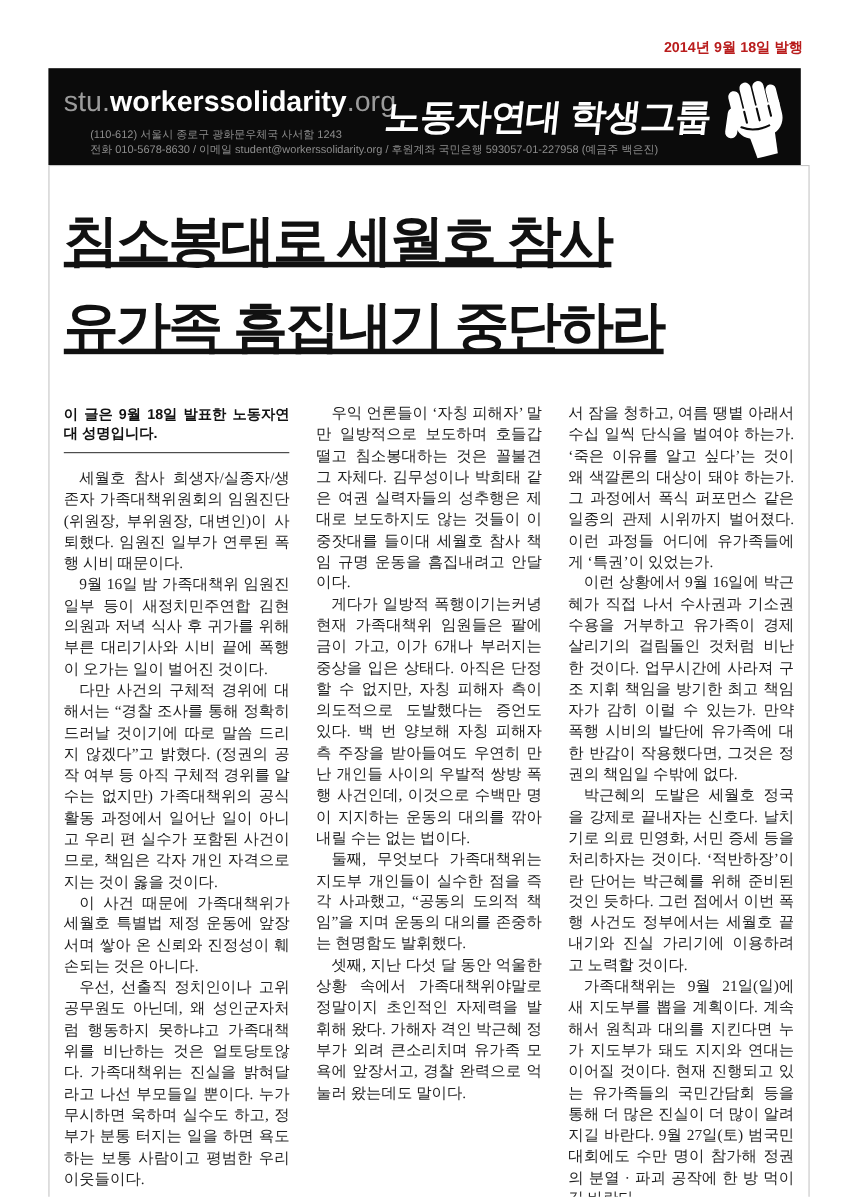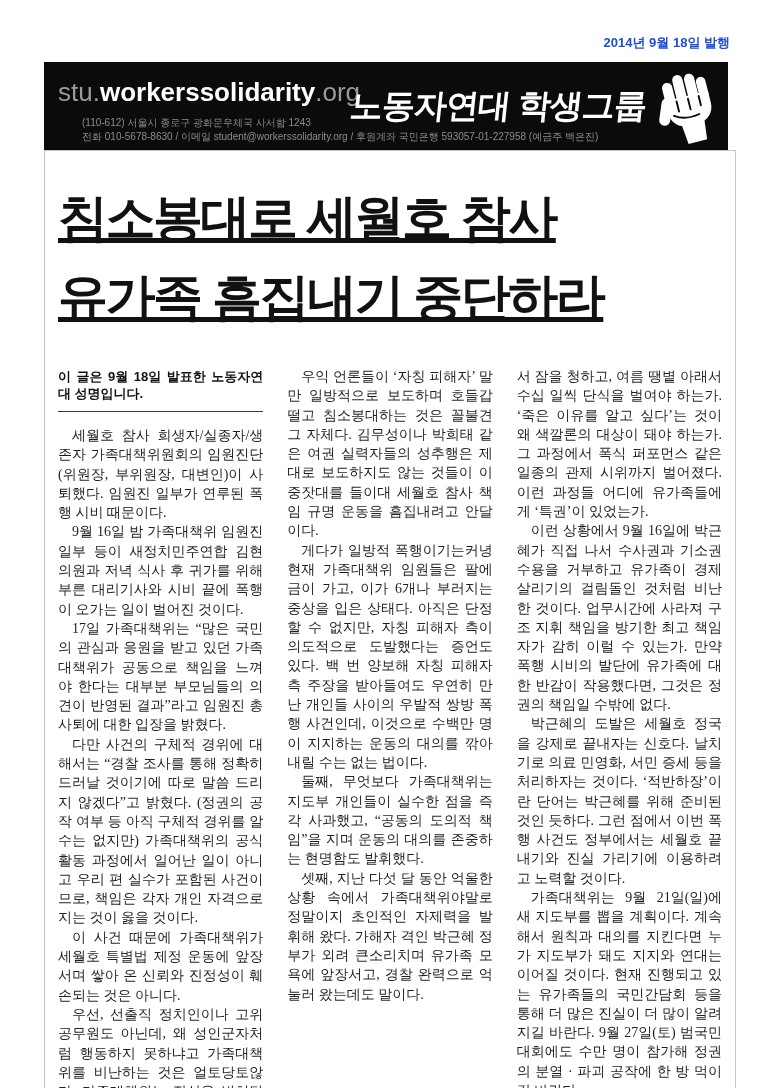--- a/index.html
+++ b/index.html
@@ -2,21 +2,21 @@
 <html><head>
 <meta charset="utf-8">
 <style>
   html, body { margin: 0; padding: 0; background: #ffffff; }
   body {
     width: 768px; height: 1088px; overflow: hidden; position: relative;
     font-family: "Liberation Sans", sans-serif;
   }
   .publish-date {
     position: absolute; top: 34px; right: 38px;
-    font-size: 13px; font-weight: bold; color: #1d4ed8; letter-spacing: 0;
+    font-size: 13px; font-weight: bold; color: #b91c1c; letter-spacing: 0;
   }
   .masthead {
     position: absolute; top: 62px; left: 44px; width: 684px; height: 88px;
     background: #0b0b0b; display: flex; align-items: stretch;
   }
   .mast-left { flex: 1 1 auto; padding: 15px 0 0 14px; min-width: 0; }
   .site-url {
     font-size: 26px; color: #9b9b9b; line-height: 30px;
     font-family: "Liberation Sans", sans-serif; white-space: nowrap;
   }
@@ -95,21 +95,20 @@
 </div>
 
 <div class="article-box">
   <h1 class="headline"><span>침소봉대로 세월호 참사</span><br><span>유가족 흠집내기 중단하라</span></h1>
   <div class="columns">
     <div class="col">
       <div class="intro">이 글은 9월 18일 발표한 노동자연대 성명입니다.</div>
       <hr class="intro-rule">
     <p class="para">세월호 참사 희생자/실종자/생존자 가족대책위원회의 임원진단(위원장, 부위원장, 대변인)이 사퇴했다. 임원진 일부가 연루된 폭행 시비 때문이다.</p>
         <p class="para">9월 16일 밤 가족대책위 임원진 일부 등이 새정치민주연합 김현 의원과 저녁 식사 후 귀가를 위해 부른 대리기사와 시비 끝에 폭행이 오가는 일이 벌어진 것이다.</p>
-        <p class="para">17일 가족대책위는 “많은 국민의 관심과 응원을 받고 있던 가족대책위가 공동으로 책임을 느껴야 한다는 대부분 부모님들의 의견이 반영된 결과”라고 임원진 총사퇴에 대한 입장을 밝혔다.</p>
         <p class="para">다만 사건의 구체적 경위에 대해서는 “경찰 조사를 통해 정확히 드러날 것이기에 따로 말씀 드리지 않겠다”고 밝혔다. (정권의 공작 여부 등 아직 구체적 경위를 알 수는 없지만) 가족대책위의 공식 활동 과정에서 일어난 일이 아니고 우리 편 실수가 포함된 사건이므로, 책임은 각자 개인 자격으로 지는 것이 옳을 것이다.</p>
         <p class="para">이 사건 때문에 가족대책위가 세월호 특별법 제정 운동에 앞장서며 쌓아 온 신뢰와 진정성이 훼손되는 것은 아니다.</p>
         <p class="para">우선, 선출직 정치인이나 고위 공무원도 아닌데, 왜 성인군자처럼 행동하지 못하냐고 가족대책위를 비난하는 것은 얼토당토않다. 가족대책위는 진실을 밝혀달라고 나선 부모들일 뿐이다. 누가 무시하면 욱하며 실수도 하고, 정부가 분통 터지는 일을 하면 욕도 하는 보통 사람이고 평범한 우리 이웃들이다.</p>
       </div>
     <div class="col">
         <p class="para">우익 언론들이 ‘자칭 피해자’ 말만 일방적으로 보도하며 호들갑 떨고 침소봉대하는 것은 꼴불견 그 자체다. 김무성이나 박희태 같은 여권 실력자들의 성추행은 제대로 보도하지도 않는 것들이 이중잣대를 들이대 세월호 참사 책임 규명 운동을 흠집내려고 안달이다.</p>
         <p class="para">게다가 일방적 폭행이기는커녕 현재 가족대책위 임원들은 팔에 금이 가고, 이가 6개나 부러지는 중상을 입은 상태다. 아직은 단정할 수 없지만, 자칭 피해자 측이 의도적으로 도발했다는 증언도 있다. 백 번 양보해 자칭 피해자 측 주장을 받아들여도 우연히 만난 개인들 사이의 우발적 쌍방 폭행 사건인데, 이것으로 수백만 명이 지지하는 운동의 대의를 깎아내릴 수는 없는 법이다.</p>
         <p class="para">둘째, 무엇보다 가족대책위는 지도부 개인들이 실수한 점을 즉각 사과했고, “공동의 도의적 책임”을 지며 운동의 대의를 존중하는 현명함도 발휘했다.</p>
         <p class="para">셋째, 지난 다섯 달 동안 억울한 상황 속에서 가족대책위야말로 정말이지 초인적인 자제력을 발휘해 왔다. 가해자 격인 박근혜 정부가 외려 큰소리치며 유가족 모욕에 앞장서고, 경찰 완력으로 억눌러 왔는데도 말이다.</p>
       </div>

